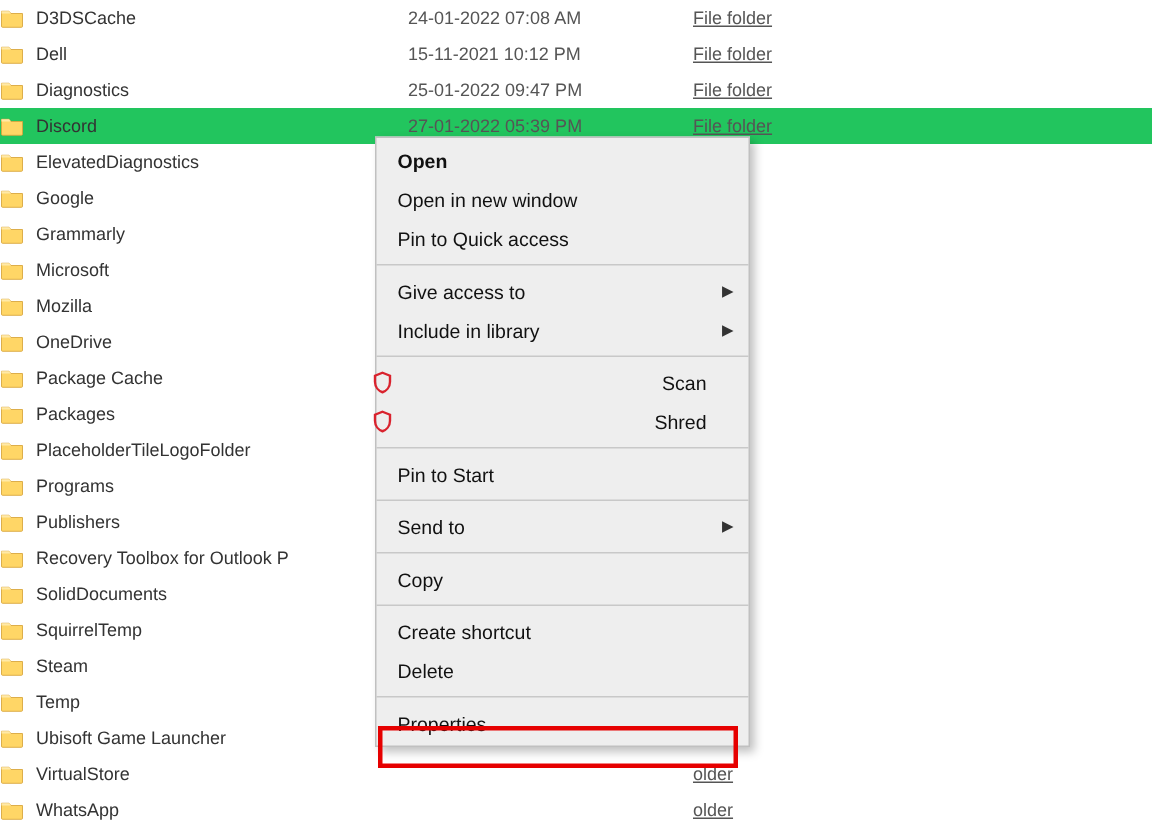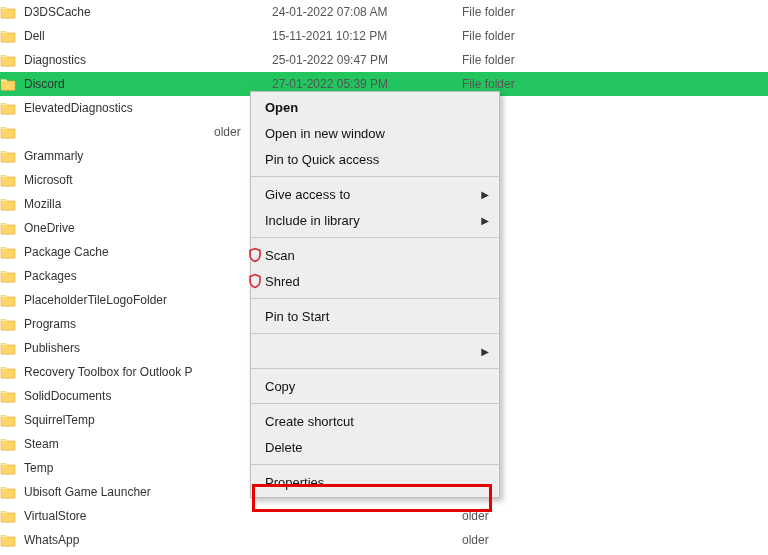--- a/index.html
+++ b/index.html
@@ -42,20 +42,21 @@
       white-space: nowrap;
       text-overflow: ellipsis;
     }
     .col-date {
       width: 190px;
       color: #555;
     }
     .col-type {
       width: 120px;
       color: #555;
+      text-decoration: underline;
     }
     .context-menu {
       position: absolute;
       top: 91px;
       left: 250px;
       width: 250px;
       background: #eeeeee;
       border: 1px solid #c0c0c0;
       box-shadow: 3px 3px 6px rgba(0,0,0,0.25);
       font-size: 13px;
@@ -90,20 +91,21 @@
       width: 16px;
       height: 16px;
       display: inline-flex;
       align-items: center;
       justify-content: center;
       position: absolute;
       left: -4px;
     }
     .menu-item.with-icon {
       padding-left: 14px;
+      text-align: right;
     }
     .highlight-box {
       position: absolute;
       border: 3px solid #e60000;
       pointer-events: none;
     }
   </style>
 </head>
 <body>
 
@@ -163,20 +165,21 @@
       <span class="col-date"></span>
       <span class="col-type">older</span>
     </div>
     <div class="file-row">
       <span class="folder-icon">
         <svg viewBox="0 0 16 14">
           <path fill="#ffd666" stroke="#d9a73e" stroke-width="0.6" d="M1 2.5h5l1.3 1.5H15v8.5a.7.7 0 0 1-.7.7H1.7a.7.7 0 0 1-.7-.7V2.5z"></path>
           <path fill="#ffe9a8" d="M1 2.5h5l1.3 1.5H1z"></path>
         </svg>
       </span>
+      <span class="col-name">Google</span>
       <span class="col-date"></span>
       <span class="col-type">older</span>
     </div>
     <div class="file-row">
       <span class="folder-icon">
         <svg viewBox="0 0 16 14">
           <path fill="#ffd666" stroke="#d9a73e" stroke-width="0.6" d="M1 2.5h5l1.3 1.5H15v8.5a.7.7 0 0 1-.7.7H1.7a.7.7 0 0 1-.7-.7V2.5z"></path>
           <path fill="#ffe9a8" d="M1 2.5h5l1.3 1.5H1z"></path>
         </svg>
       </span>
@@ -397,20 +400,21 @@
         </svg>
       </span>
     <span class="label">Shred</span>
   </div>
   <div class="menu-sep"></div>
   <div class="menu-item">
       <span class="label">Pin to Start</span>
     </div>
   <div class="menu-sep"></div>
   <div class="menu-item">
+      <span class="label">Send to</span>
       <span class="arrow">▶</span>
     </div>
   <div class="menu-sep"></div>
   <div class="menu-item">
       <span class="label">Copy</span>
     </div>
   <div class="menu-sep"></div>
   <div class="menu-item">
       <span class="label">Create shortcut</span>
     </div>

